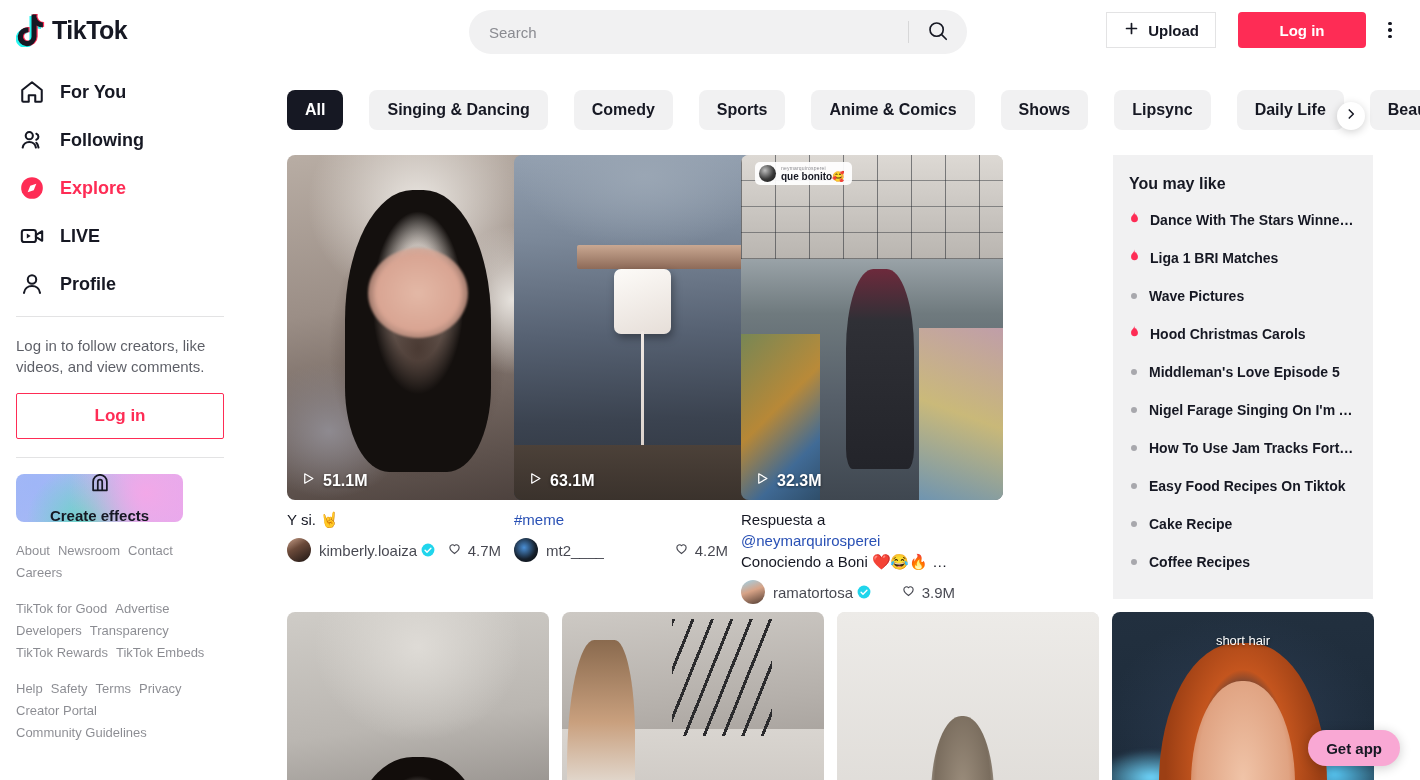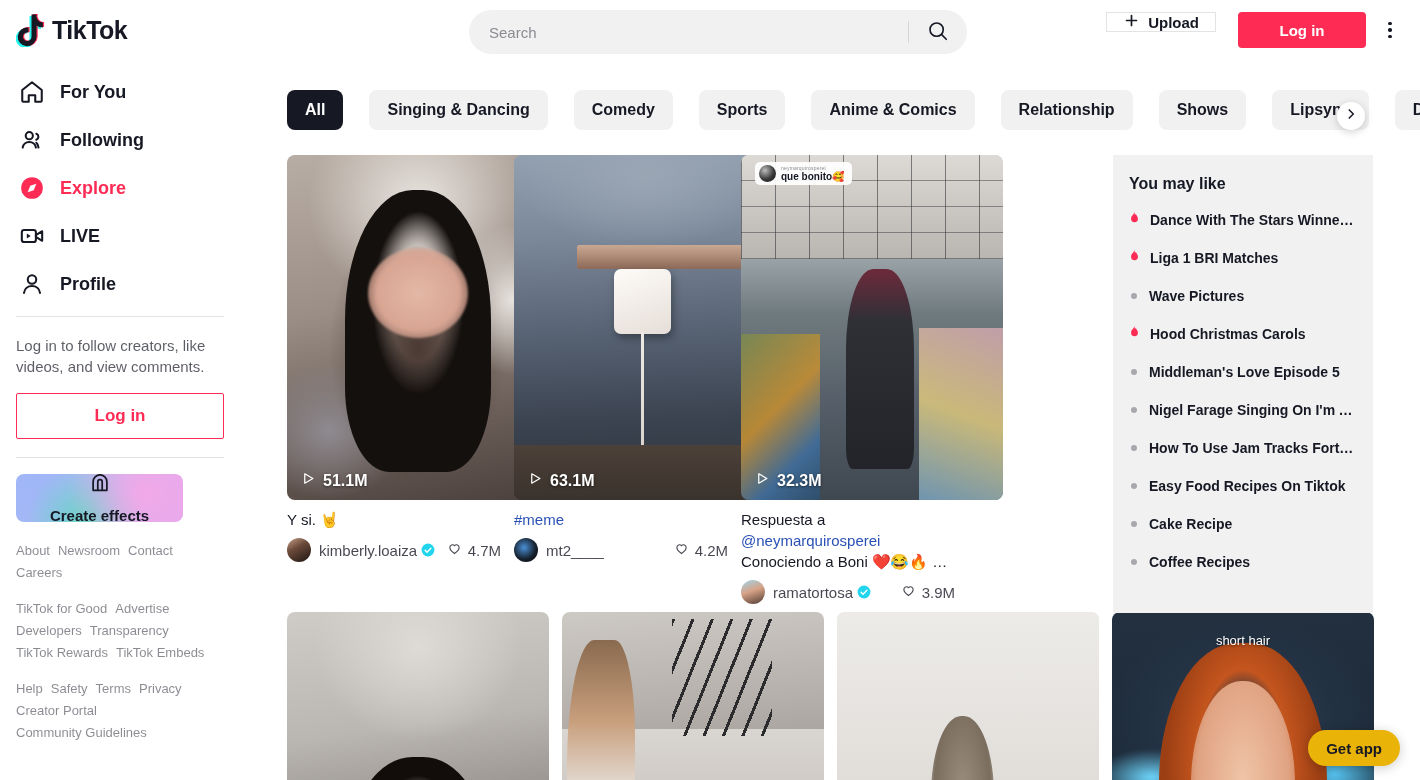--- a/index.html
+++ b/index.html
@@ -42,21 +42,21 @@
   }
   .search-input::placeholder { color: #8a8b91; }
   .search-divider { width: 1px; height: 22px; background: #d7d7d8; }
   .search-btn {
     width: 58px; height: 40px; border: none; background: transparent;
     display: flex; align-items: center; justify-content: center;
     cursor: pointer;
   }
   .upload-btn {
     position: absolute; right: 204px; top: 12px;
-    height: 20px; padding: 0 16px;
+    height: 36px; padding: 0 16px;
     background: #fff; border: 1px solid rgba(22,24,35,0.12);
     border-radius: 0; cursor: pointer;
     display: flex; align-items: center; gap: 8px;
     font-size: 15px; font-weight: 600; color: #161823;
     font-family: "Liberation Sans", sans-serif;
     justify-content: flex-end;
   }
   .login-btn-top {
     position: absolute; right: 54px; top: 12px;
     height: 36px; width: 128px;
@@ -192,21 +192,21 @@
   .cb-av { width: 17px; height: 17px; border-radius: 50%; flex:none;
            background: radial-gradient(circle at 35% 32%, #bdbdbd 0%, #3a3a3a 55%, #111 100%); }
   .cb-txt { line-height: 1; }
   .cb-name { font-size: 5px; color: #8b8b90; display: block; letter-spacing: .2px; }
   .cb-msg { font-size: 10px; font-weight: bold; color: #161823; display: block; margin-top: 1px; }
 
   
   .panel {
     position: absolute; left: 873px; top: 95px;
     width: 260px; background: #f1f1f2;
-    border-radius: 0; padding: 20px 16px 32px 16px;
+    border-radius: 0; padding: 20px 16px 18px 16px;
   }
   .panel-title { font-size: 16px; font-weight: bold; color: #161823; margin-bottom: 8px; }
   .panel-item {
     display: flex; align-items: center; gap: 10px;
     height: 38px; cursor: pointer;
   }
   .panel-item .label {
     font-size: 14px; font-weight: bold; color: #161823;
     white-space: nowrap; overflow: hidden; text-overflow: ellipsis;
   }
@@ -216,21 +216,21 @@
   
   .row2 {
     position: absolute; left: 47px; top: 552px;
     width: 1133px; display: flex; gap: 13px;
   }
   .thumb2 { width: 262px; height: 345px; border-radius: 8px; position: relative; overflow: hidden; cursor: pointer; }
 
   .getapp {
     position: absolute; right: 20px; bottom: 14px;
     height: 36px; padding: 0 18px; border-radius: 92px;
-    background: #eab308; box-shadow: 0 2px 12px rgba(0,0,0,0.20);
+    background: #f9a8d4; box-shadow: 0 2px 12px rgba(0,0,0,0.20);
     display: flex; align-items: center; justify-content: center;
     font-size: 15px; font-weight: bold; color: #161823;
     cursor: pointer; z-index: 30; border: none;
     font-family: "Liberation Sans", sans-serif;
   }
 
   
   .art1 { background:
       radial-gradient(ellipse 60% 42% at 50% 14%, #e9e5e0 0%, rgba(233,229,224,0) 70%),
       radial-gradient(ellipse 34% 30% at 86% 42%, #e6e2dd 0%, rgba(230,226,221,0) 72%),
@@ -452,21 +452,20 @@
 </div>
 
 <div class="main">
 
   <div class="chips-row">
     <div class="chip active">All</div>
     <div class="chip">Singing &amp; Dancing</div>
     <div class="chip">Comedy</div>
     <div class="chip">Sports</div>
     <div class="chip">Anime &amp; Comics</div>
-    <div class="chip">Relationship</div>
     <div class="chip">Shows</div>
     <div class="chip">Lipsync</div>
     <div class="chip">Daily Life</div>
     <div class="chip">Beauty</div>
   </div>
   <div class="chips-arrow">
     <span>
       <svg width="14" height="14" viewBox="0 0 24 24" fill="none" stroke="#161823" stroke-width="2.6" stroke-linecap="round" stroke-linejoin="round">
         <path d="M9 5l7 7-7 7"></path>
       </svg>

